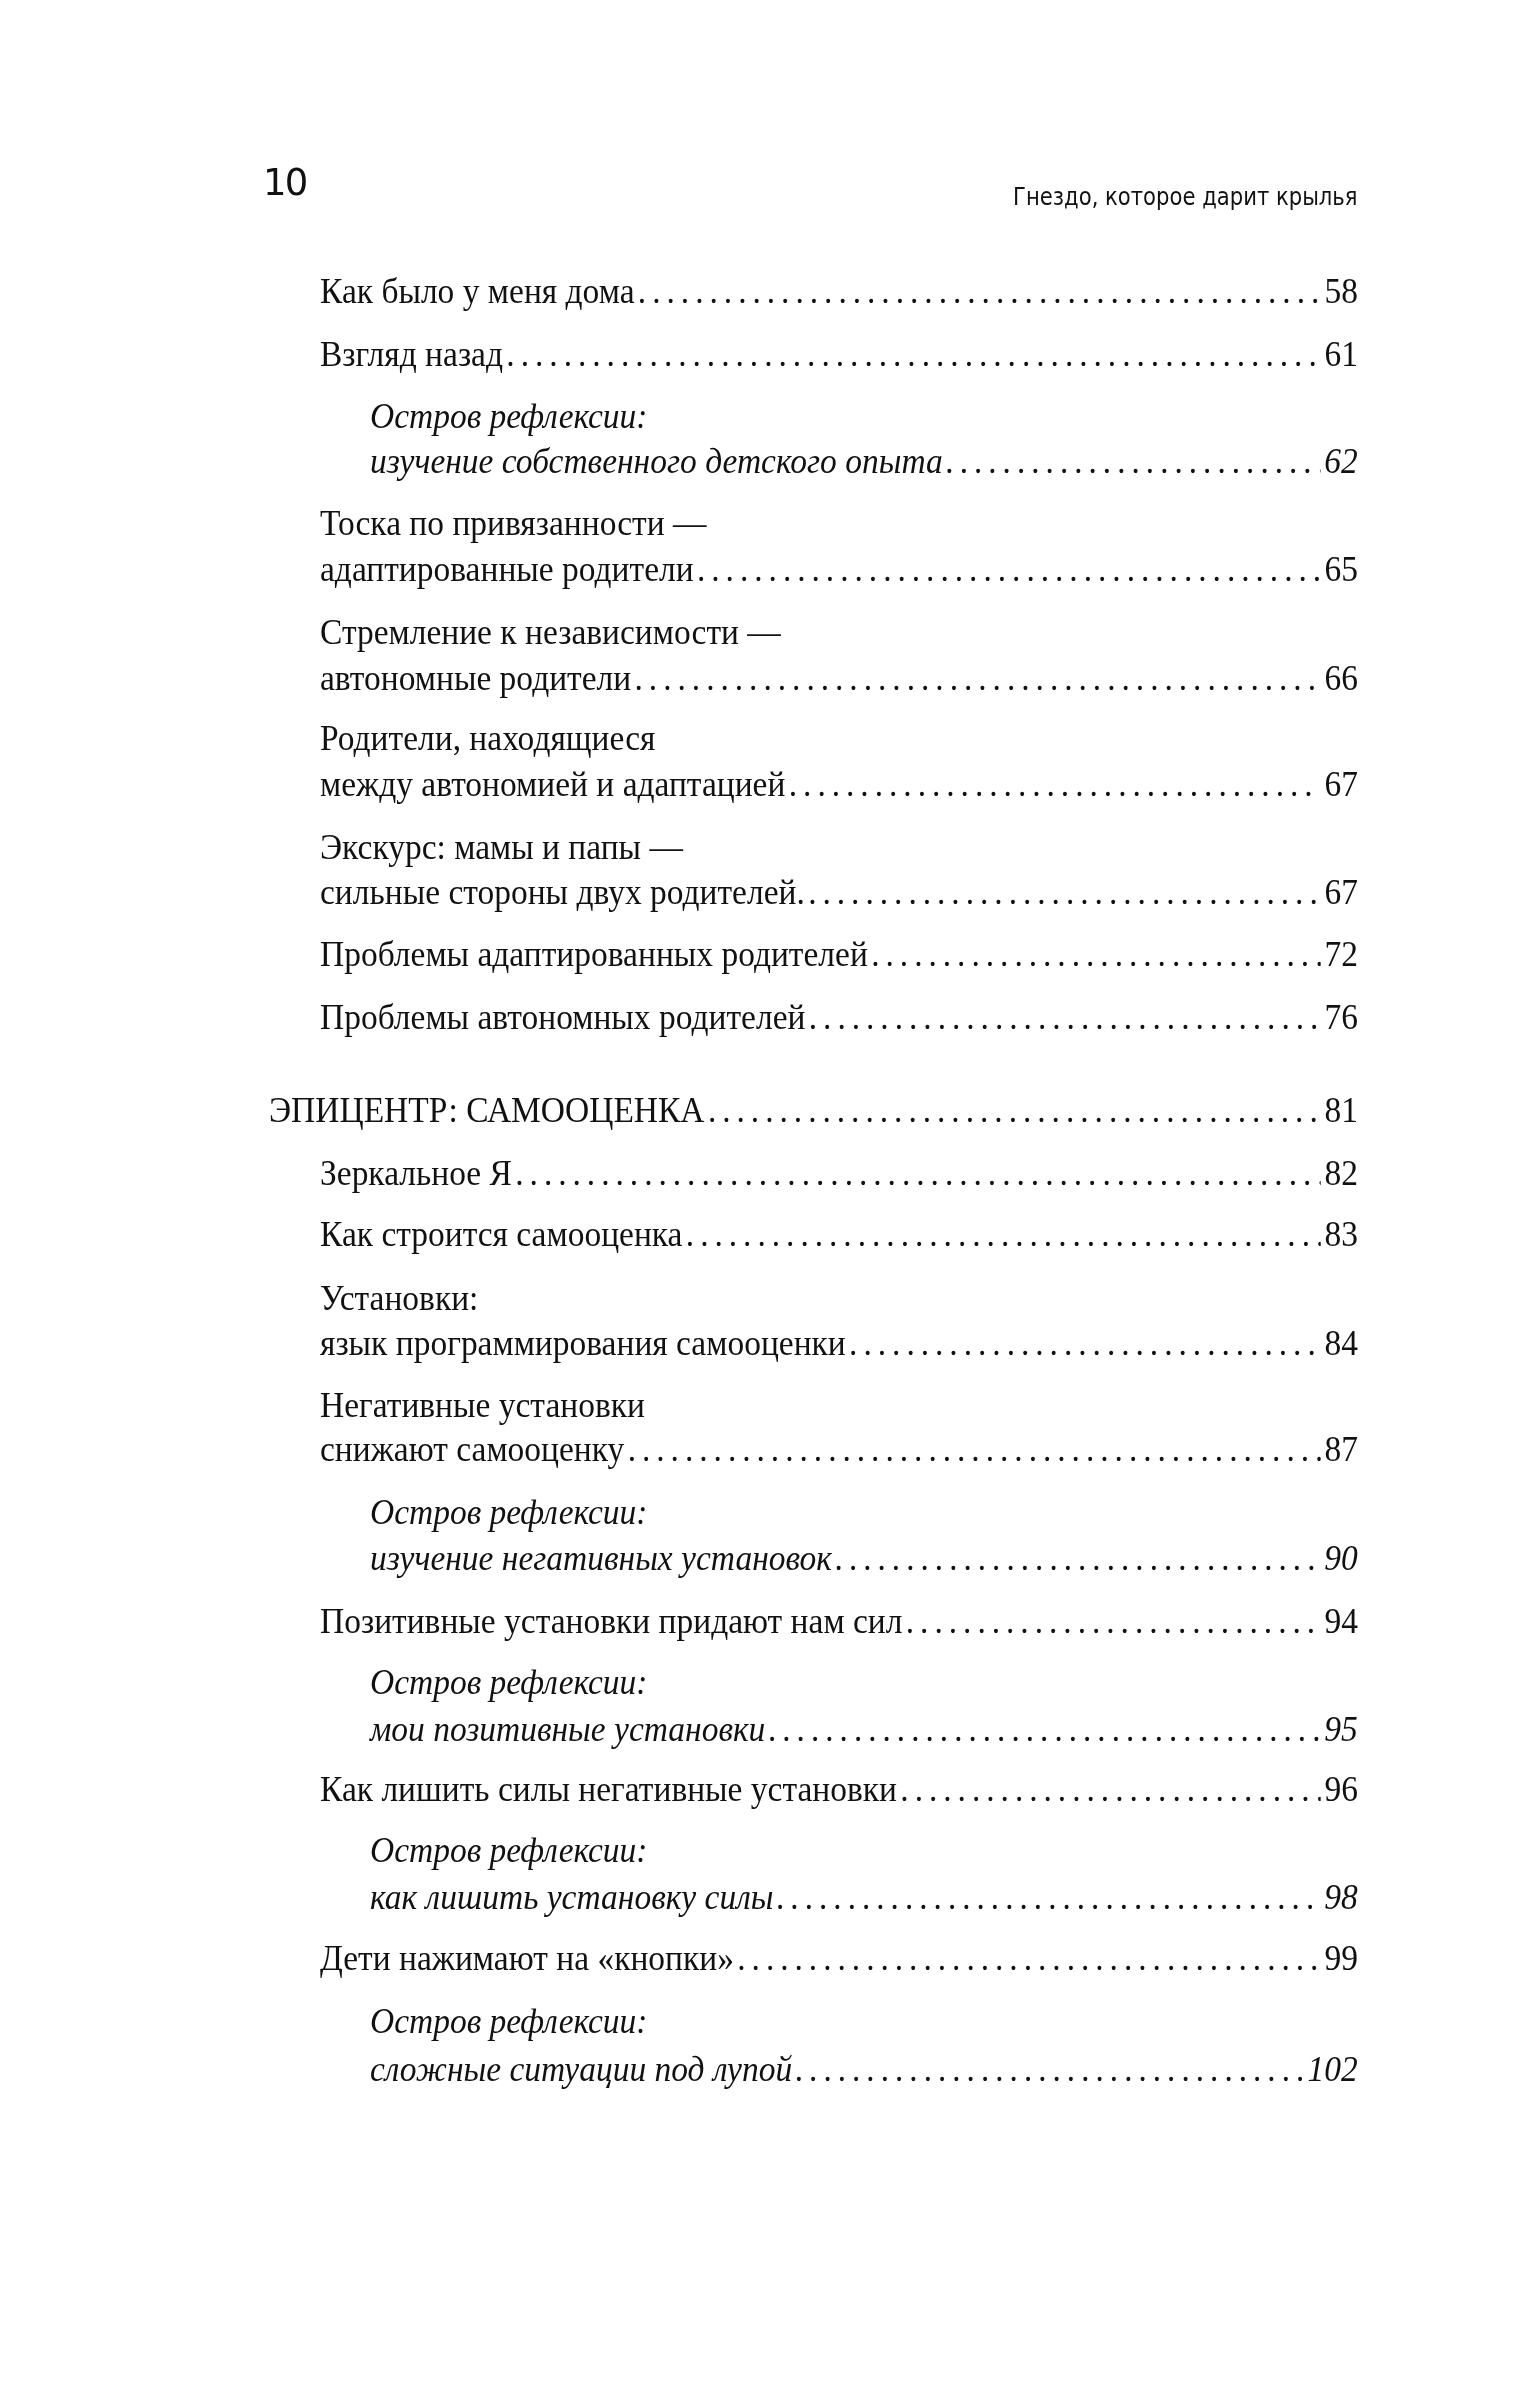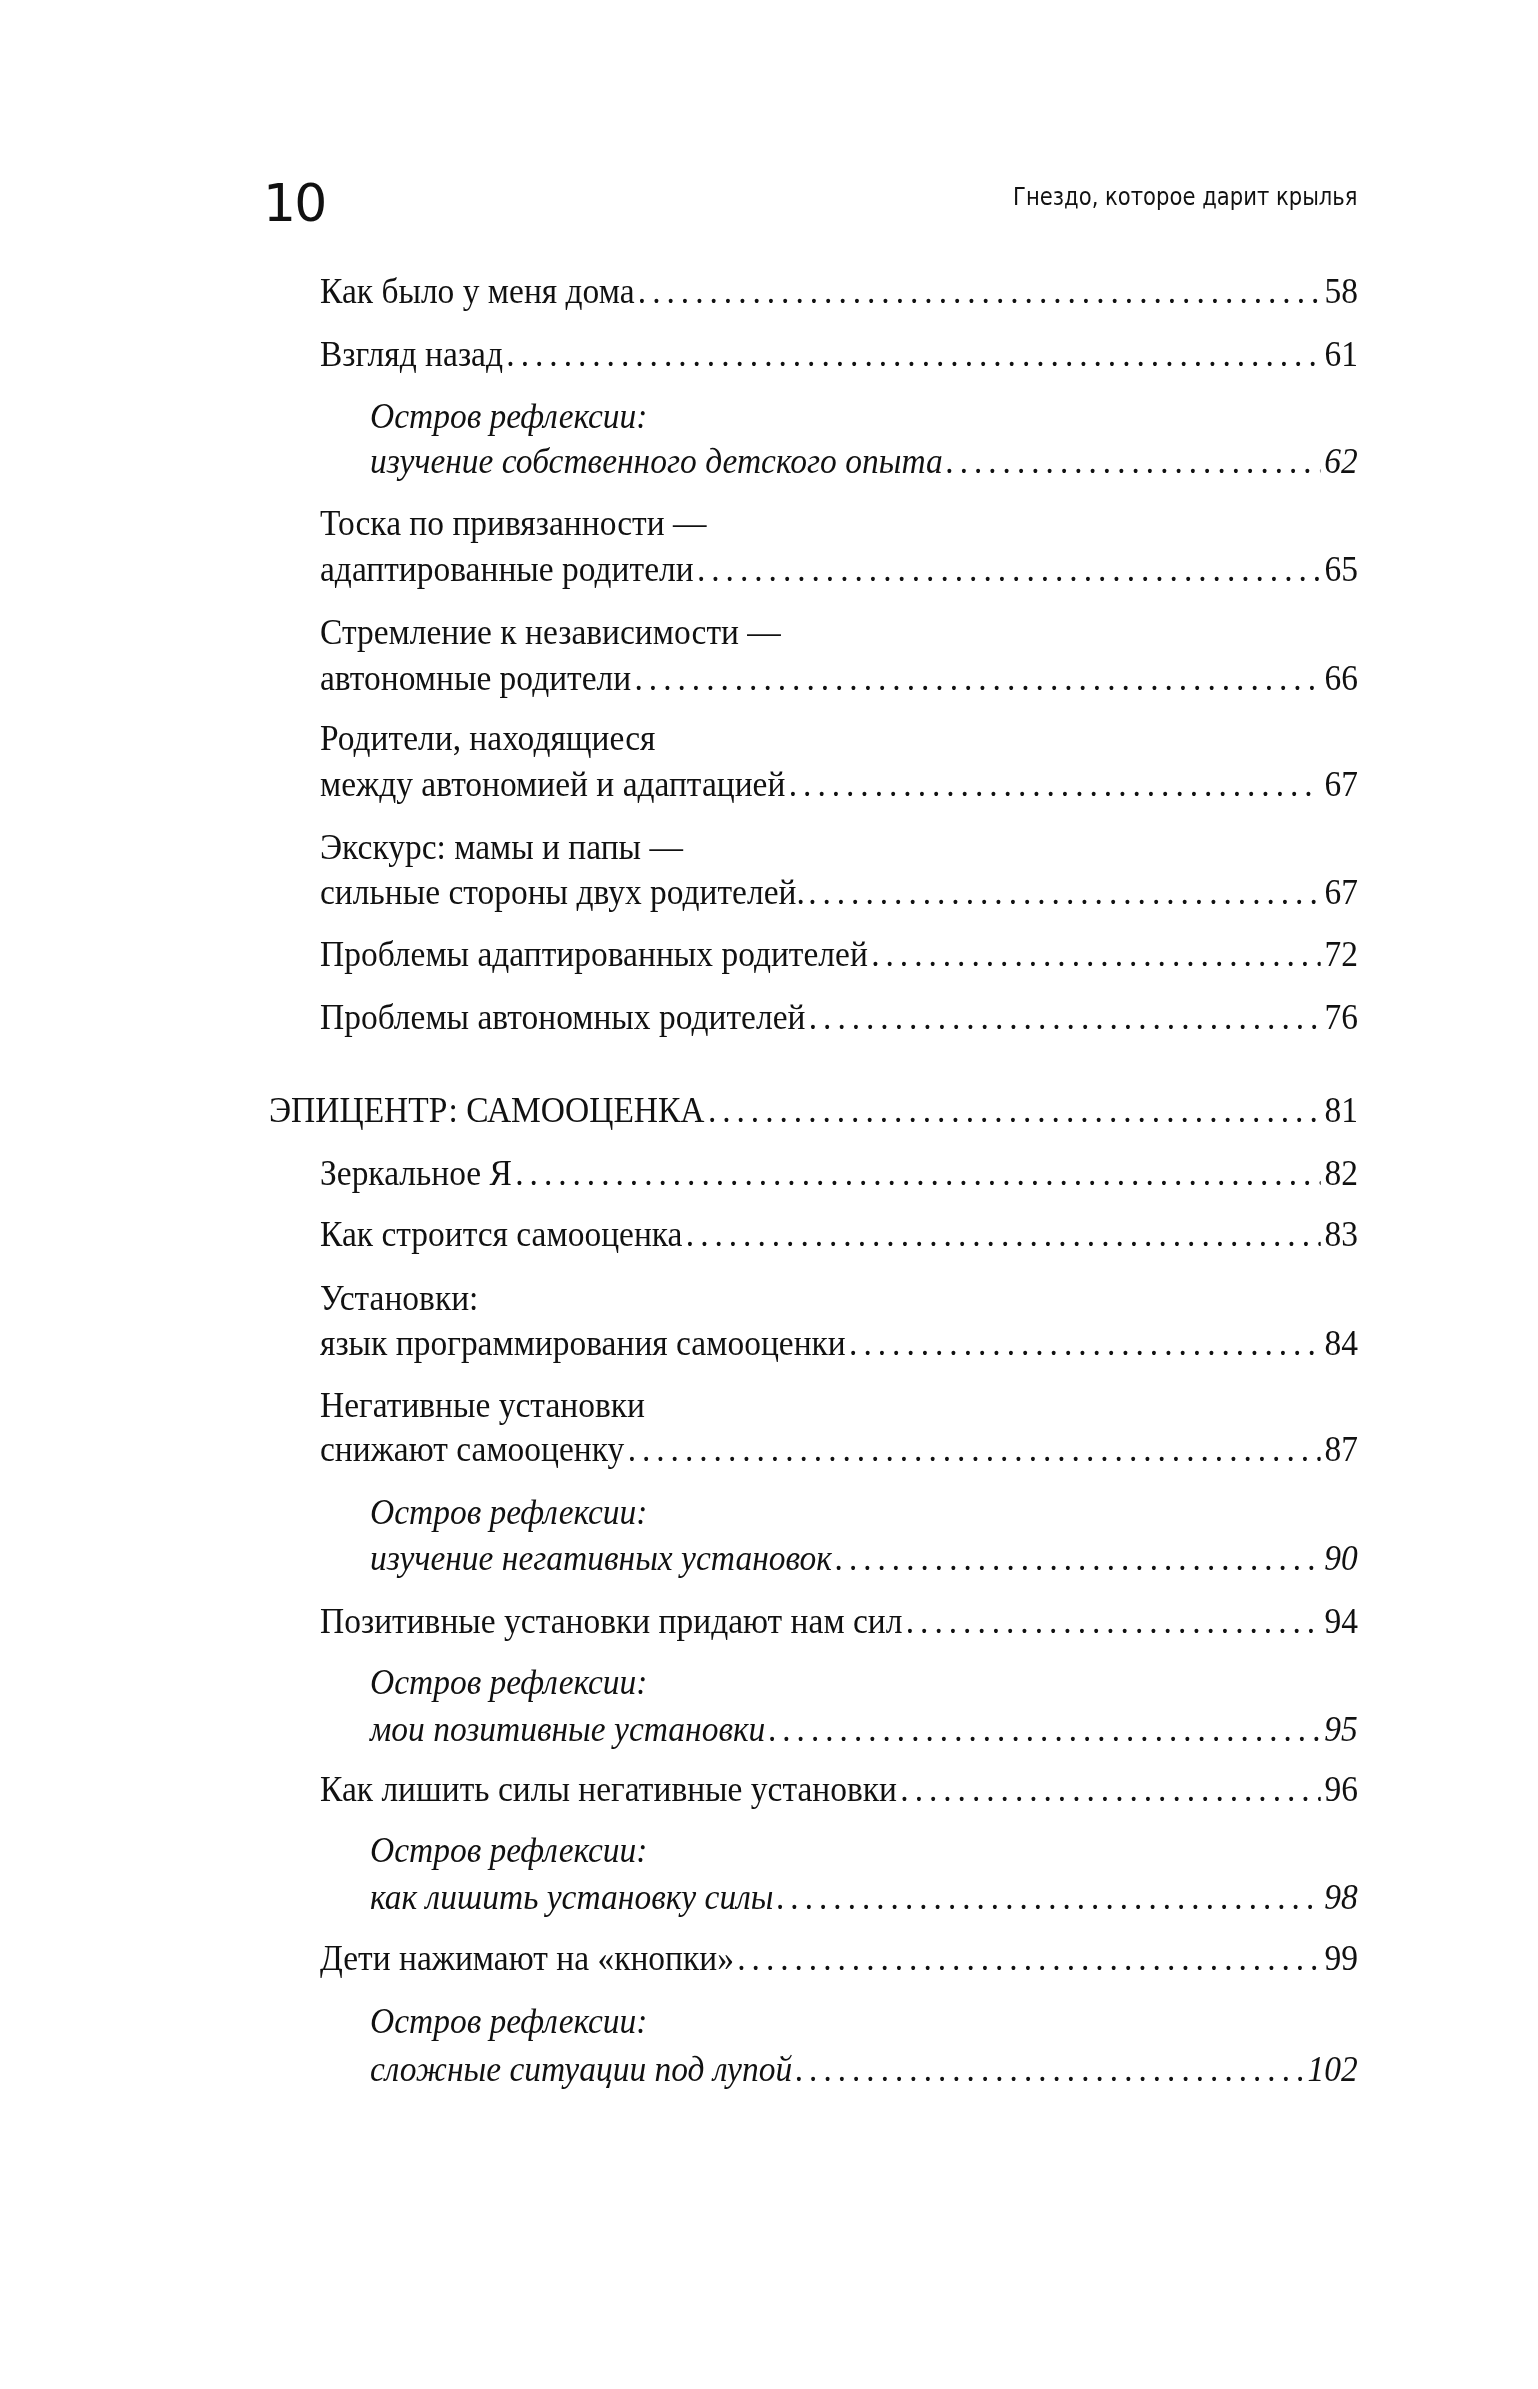--- a/index.html
+++ b/index.html
@@ -1,18 +1,18 @@
 <!DOCTYPE html>
 <html style="font-size:14.6px"><head>
 <meta charset="utf-8">
 <style>
   html,body{margin:0;padding:0;background:#fff;}
   body{width:1539px;height:2389px;position:relative;overflow:hidden;color:#111;}
   .hdr{position:absolute;font-family:"DejaVu Sans",sans-serif;}
-  .pnum{left:263px;top:173px;font-size:52px;letter-spacing:-1.8px;}
+  .pnum{left:263px;top:161px;font-size:37px;letter-spacing:-1.8px;}
   .rt{right:181px;top:182px;font-size:24.6px;transform:scaleX(0.86);transform-origin:right;}
   .line{position:absolute;font-family:"Liberation Serif",serif;font-size:36px;line-height:40px;white-space:nowrap;
         display:flex;align-items:baseline;transform-origin:left;}
   .line .t{flex:0 0 auto;}
   .line .dots{flex:1 1 auto;overflow:hidden;margin:0 3.6px;letter-spacing:6.4px;}
   .line .dots::before{content:"........................................................................................................................";}
   .line .pg{flex:0 0 auto;}
   .it{font-style:italic;}
 </style>
 </head>

